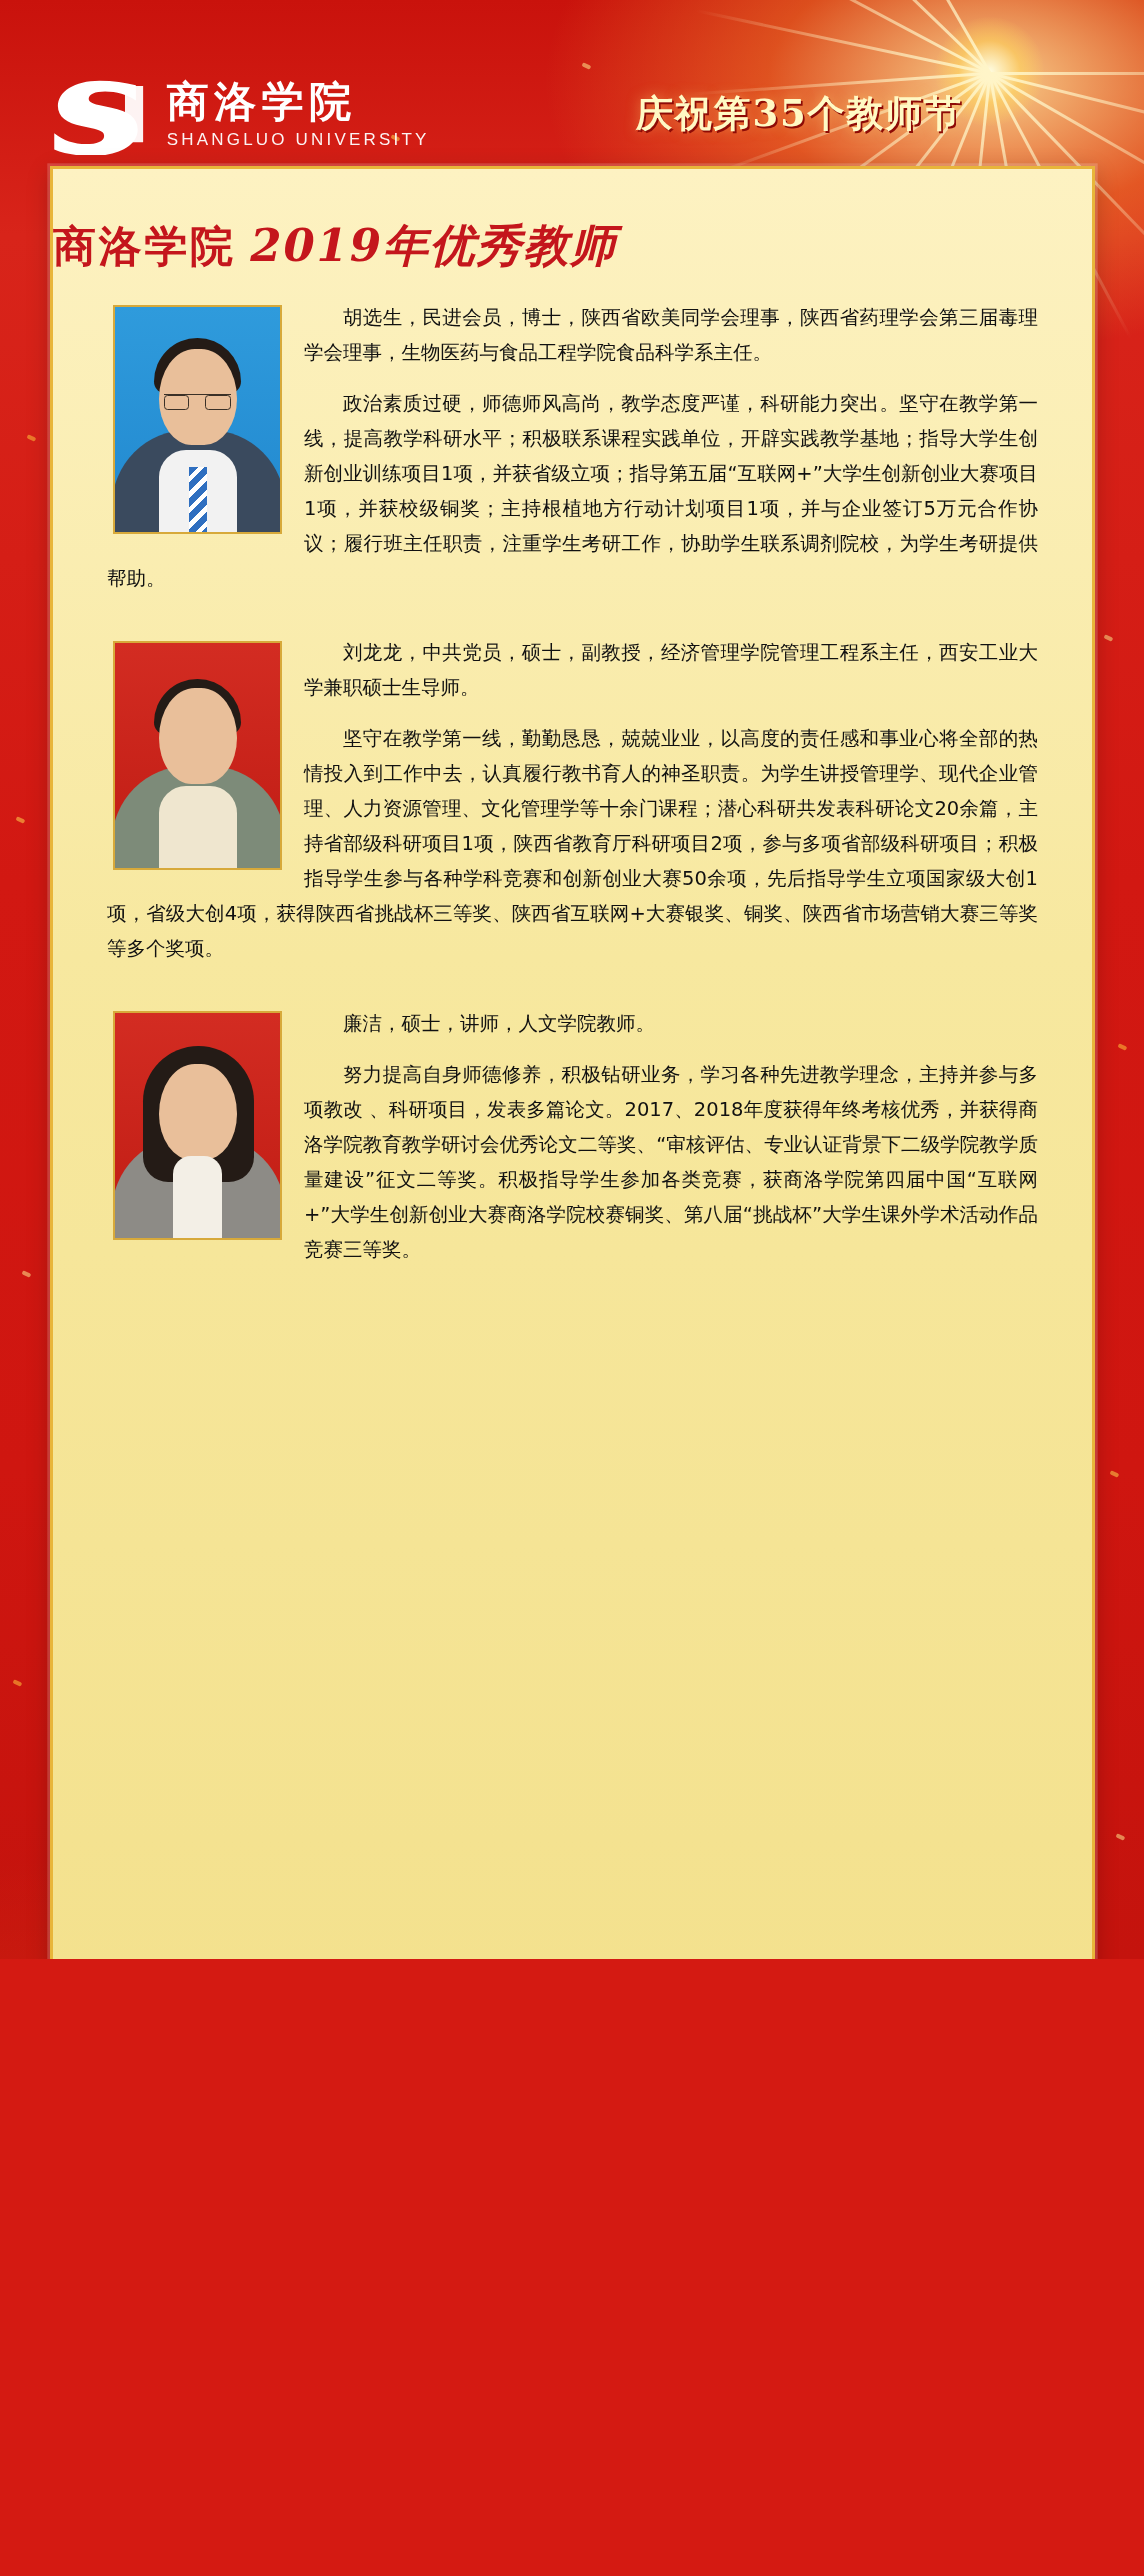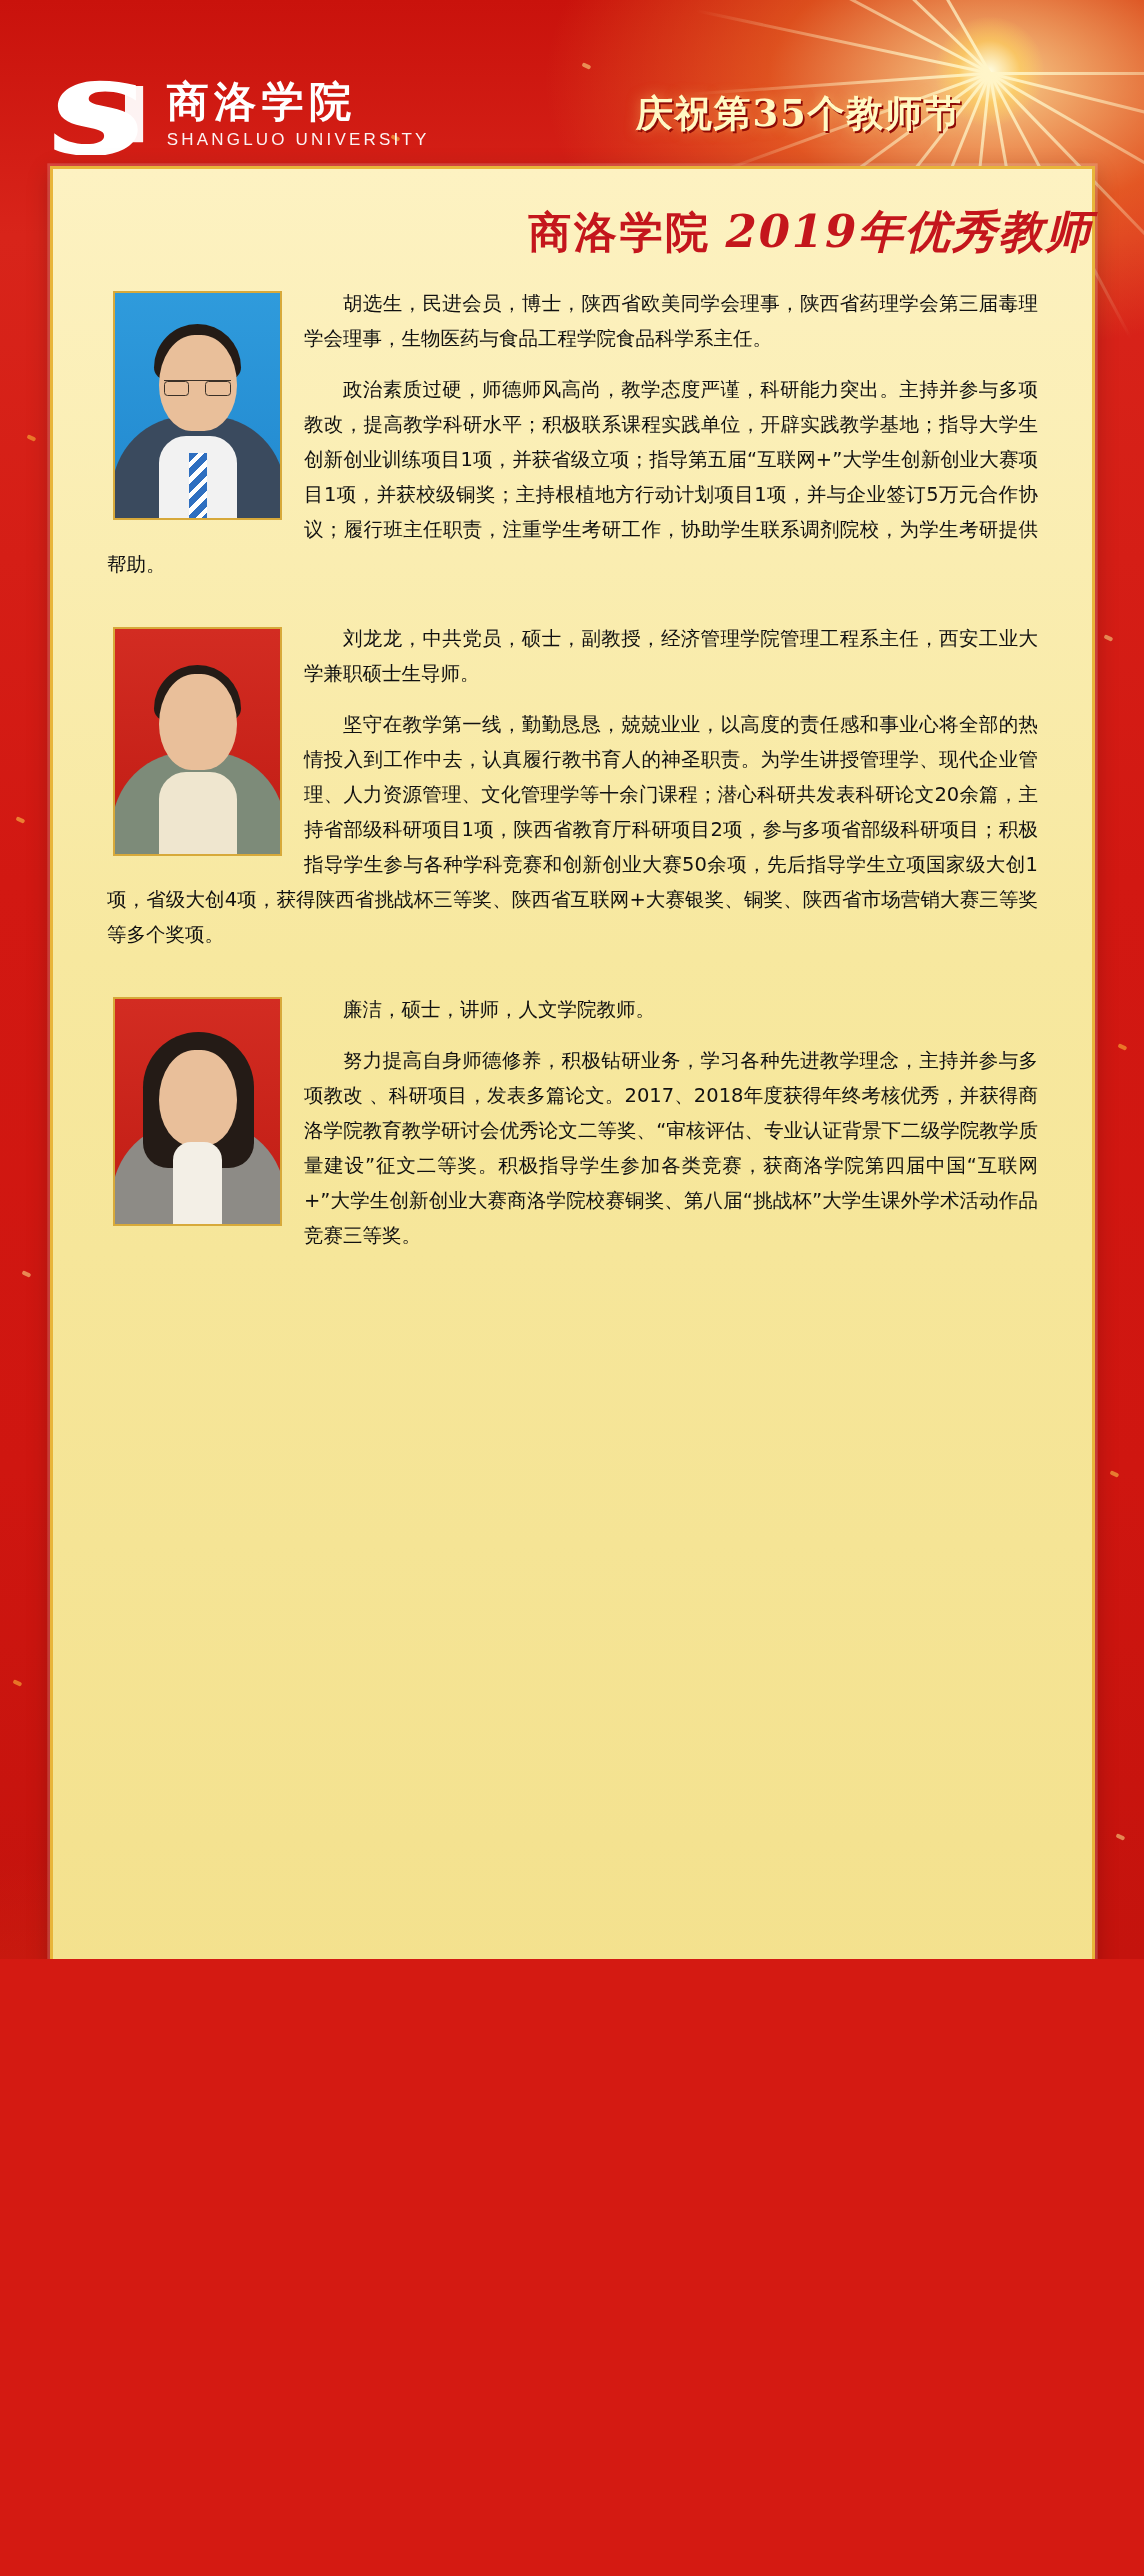--- a/index.html
+++ b/index.html
@@ -124,22 +124,22 @@
     left: 50px;
     top: 166px;
     width: 1045px;
     height: 1972px;
     background: linear-gradient(180deg, #fdf2c2 0%, #f7e89f 40%, #f3e08b 100%);
     border: 3.6px solid #e8b53a;
     box-shadow: 0 0 0 2.7px rgba(255,255,255,.18), 0 5.5px 22px rgba(0,0,0,.22);
     box-sizing: border-box;
   }
   .card-title {
-    margin-top: 33px;
-    text-align: right;
+    margin-top: 47px;
+    text-align: left;
     white-space: nowrap;
   }
   .title-a {
     font-family: "DejaVu Serif", serif;
     font-size: 43px;
     font-weight: bold;
     color: #c4161c;
     letter-spacing: 2.7px;
   }
   .title-b {
@@ -431,21 +431,21 @@
         <div class="bg-blue"></div>
         <div class="body-shape" style="background:#3a4a5e;"></div>
         <div class="shirt" style="bottom:0;"></div>
         <div class="tie" style="bottom:0;"></div>
         <div class="hair" style="top:31px;"></div>
         <div class="head" style="top:42px;"></div>
         <div class="glasses" style="top:87px;"></div>
       </div>
       <div class="bio">
         <p>胡选生，民进会员，博士，陕西省欧美同学会理事，陕西省药理学会第三届毒理学会理事，生物医药与食品工程学院食品科学系主任。</p>
-        <p>政治素质过硬，师德师风高尚，教学态度严谨，科研能力突出。主持并参与多项教改，提高教学科研水平；积极联系课程实践单位，开辟实践教学基地；指导大学生创新创业训练项目1项，并获省级立项；指导第五届“互联网+”大学生创新创业大赛项目1项，并获校级铜奖；主持根植地方行动计划项目1项，并与企业签订5万元合作协议；履行班主任职责，注重学生考研工作，协助学生联系调剂院校，为学生考研提供帮助。</p>
+        <p>政治素质过硬，师德师风高尚，教学态度严谨，科研能力突出。坚守在教学第一线，提高教学科研水平；积极联系课程实践单位，开辟实践教学基地；指导大学生创新创业训练项目1项，并获省级立项；指导第五届“互联网+”大学生创新创业大赛项目1项，并获校级铜奖；主持根植地方行动计划项目1项，并与企业签订5万元合作协议；履行班主任职责，注重学生考研工作，协助学生联系调剂院校，为学生考研提供帮助。</p>
       </div>
       <div class="clear"></div>
     </div>
 
     <div class="entry">
       <div class="photo">
         <div class="bg-red"></div>
         <div class="body-shape" style="background:#7d8b79;"></div>
         <div class="shirt" style="bottom:0; background:#efe6cf;"></div>
         <div class="hair" style="top:36px;"></div>

